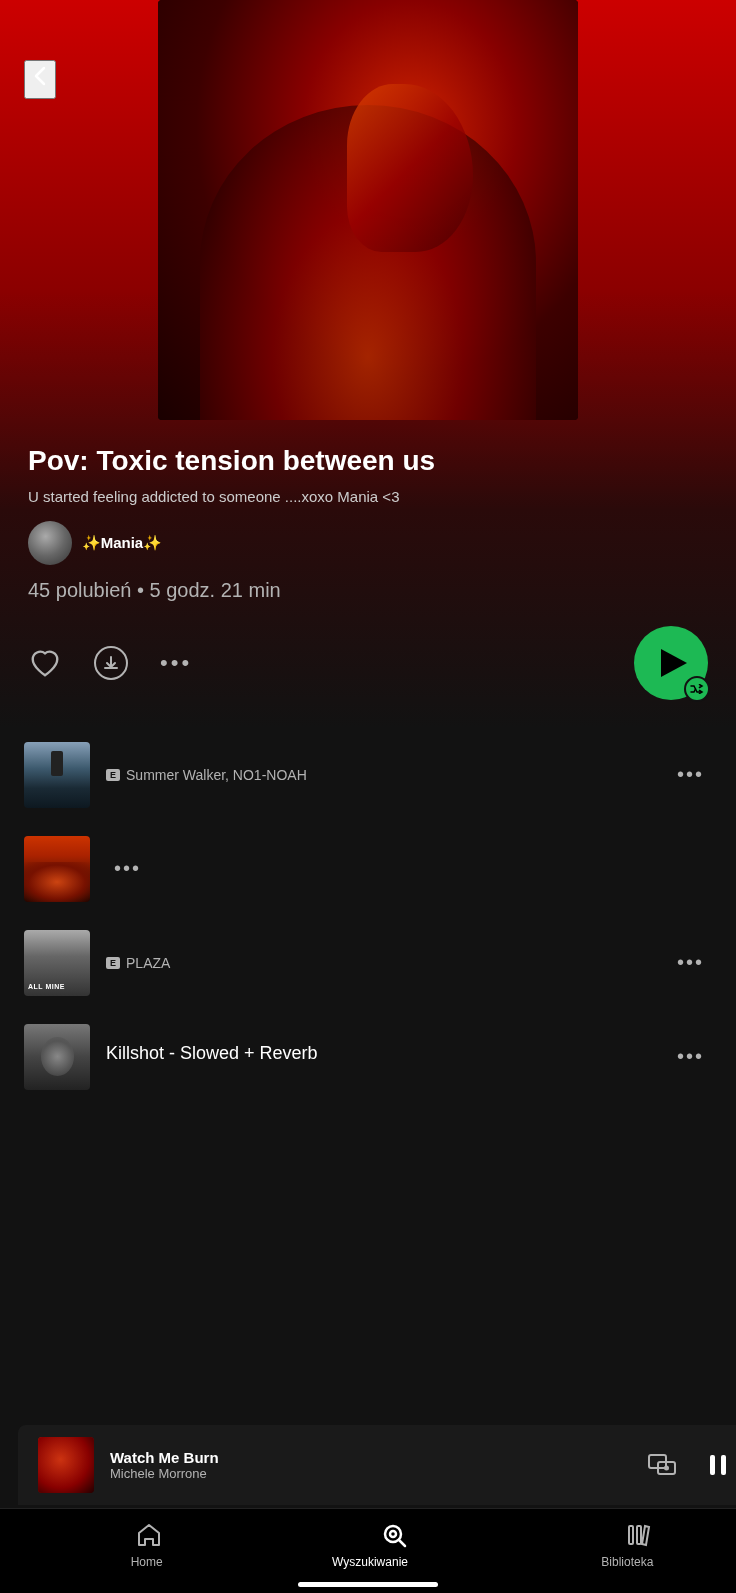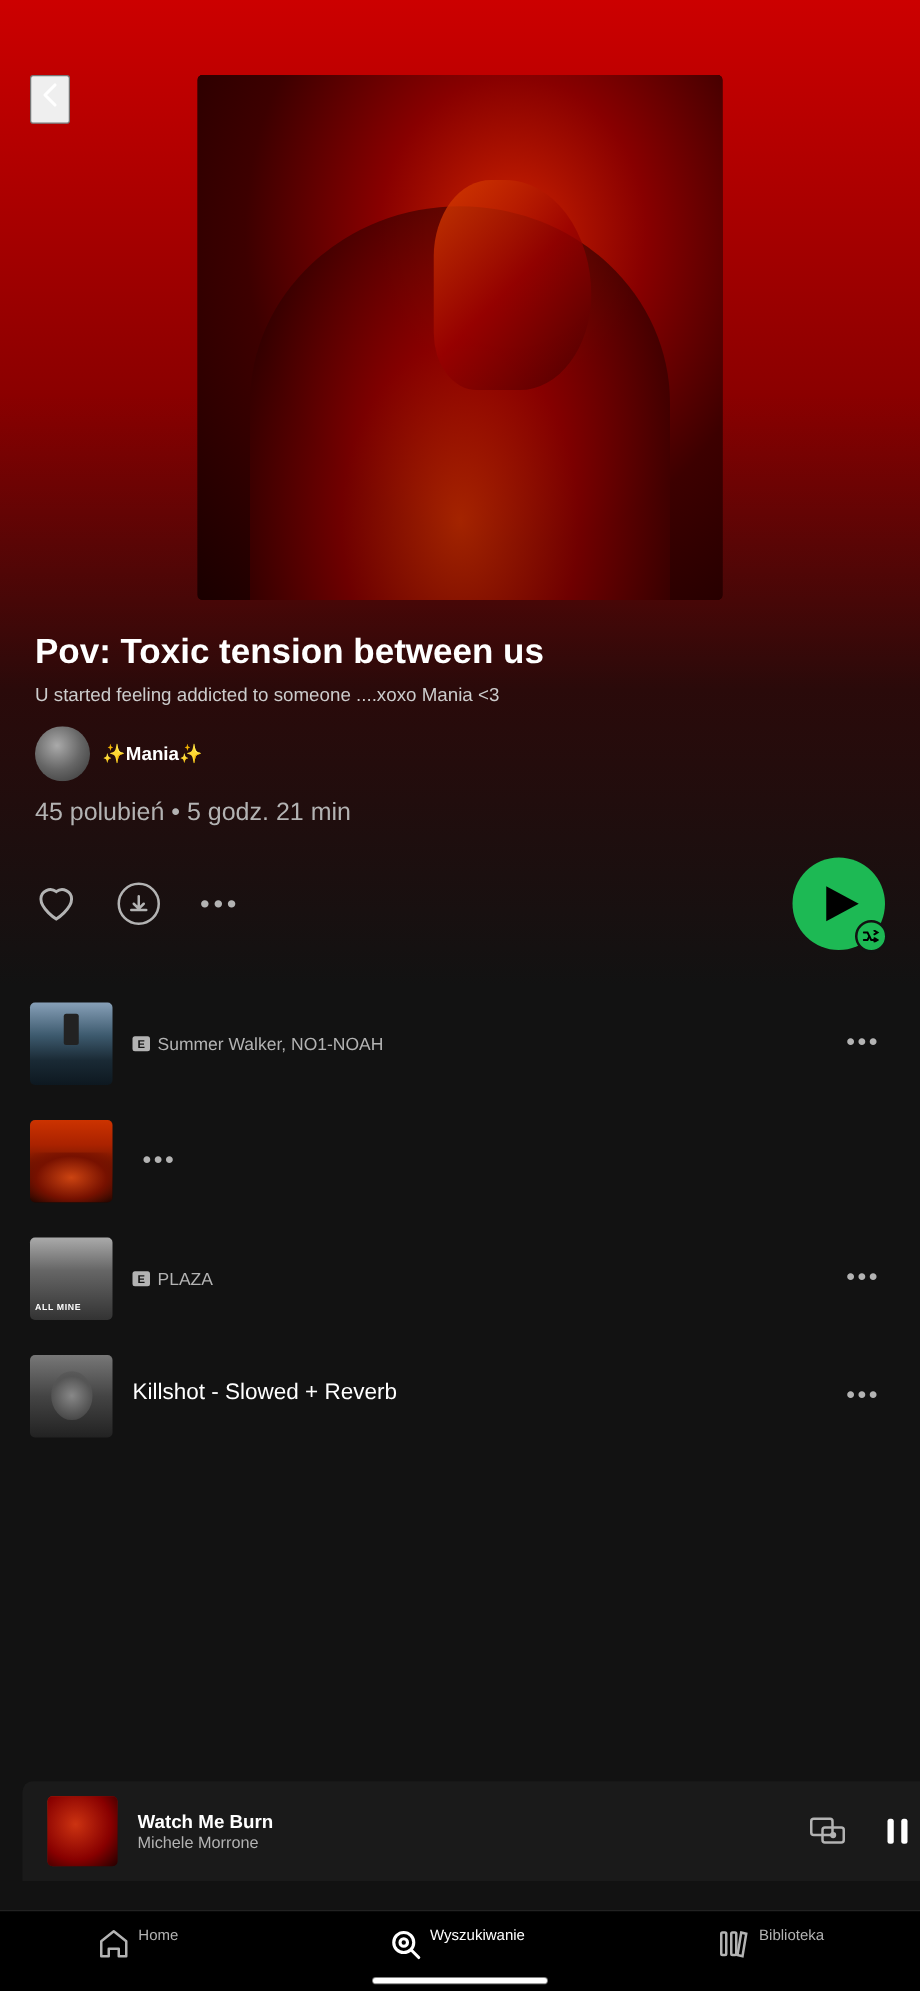--- a/index.html
+++ b/index.html
@@ -11,21 +11,20 @@
       font-family: -apple-system, BlinkMacSystemFont, 'Helvetica Neue', Arial, sans-serif;
       color: #fff;
       overflow-x: hidden;
     }
 
     
     .header-bg {
       position: relative;
       width: 100%;
       background: linear-gradient(180deg, #cc0000 0%, #8b0000 40%, #2a0a0a 70%, #121212 100%);
-      padding-top: 60px;
       padding-bottom: 0;
     }
 
     .back-btn {
       position: absolute;
       top: 60px;
       left: 24px;
       color: #fff;
       font-size: 28px;
       cursor: pointer;
@@ -435,22 +434,22 @@
       padding: 12px 0 24px;
       display: flex;
       align-items: flex-start;
       justify-content: space-around;
       z-index: 200;
       border-top: 1px solid #222;
     }
 
     .nav-item {
       display: flex;
-      flex-direction: row;
-      align-items: flex-start;
+      flex-direction: column;
+      align-items: flex-end;
       gap: 6px;
       cursor: pointer;
       min-width: 80px;
     }
 
     .nav-label {
       font-size: 12px;
       color: #b3b3b3;
       font-weight: 500;
     }

